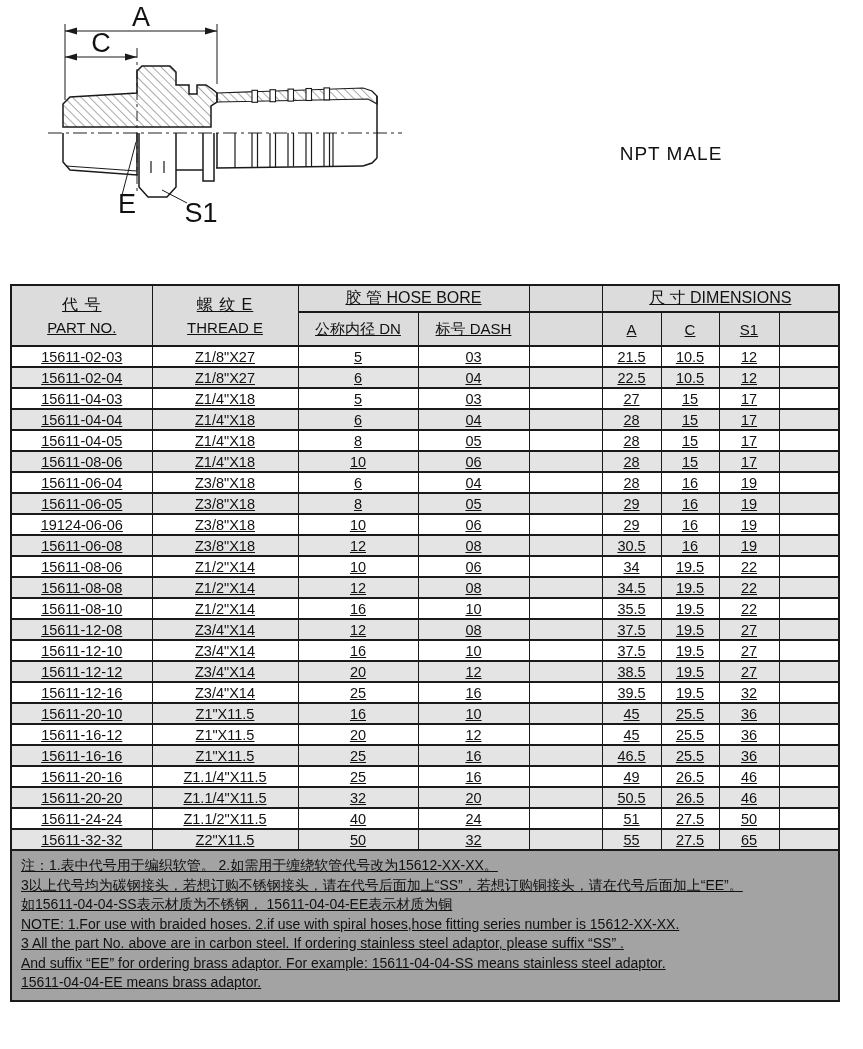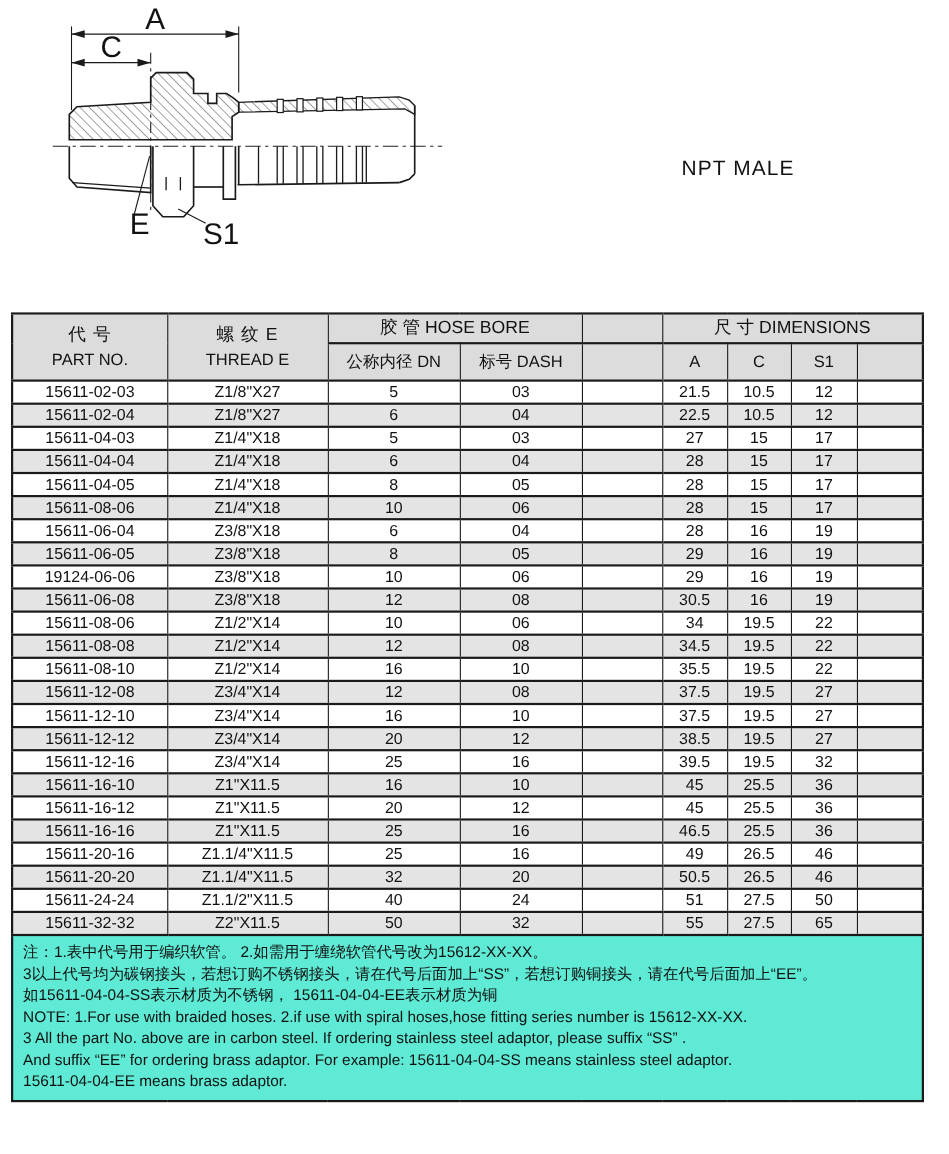--- a/index.html
+++ b/index.html
@@ -13,33 +13,33 @@
   .part-number { position:absolute; left:551px; top:58px; width:240px; text-align:center;
                  font-size:31px; font-weight:bold; letter-spacing:1px; }
   .name-cn { position:absolute; left:551px; top:117px; width:240px; text-align:center;
              font-size:18px; letter-spacing:2px; }
   .name-en { position:absolute; left:551px; top:143px; width:240px; text-align:center;
              font-size:19px; letter-spacing:1px; }
 
   
   table.spec { position:absolute; left:10px; top:284px; width:828px;
                border-collapse:collapse; table-layout:fixed;
-               border:2.5px solid var(--border-c,#1a1a1a); }
+               border:2.5px solid var(--border-c,#1a1a1a);text-decoration:underline; }
   .spec th, .spec td { border:1.5px solid var(--border-c,#1a1a1a);
                        border-top-width:2px; border-bottom-width:2px;
                        text-align:center; vertical-align:middle;
                        white-space:nowrap; overflow:hidden; }
   .spec thead th { background:var(--header-bg,#dcdcdc); font-weight:normal; }
   .spec thead tr.h1 th { height:27px; font-size:16px; }
   .spec thead tr.h2 th { height:34px; font-size:15px; }
   .spec thead th .cn { font-size:16px; line-height:24px; letter-spacing:1px; }
   .spec thead th .en { font-size:15px; line-height:22px; letter-spacing:0; }
   .spec tbody td { height:21px; font-size:14.5px; background:#fff; }
   .spec tbody tr:nth-child(even) td { background:var(--stripe-bg,#e4e4e4); }
-  .spec tfoot td.notes { text-align:left; vertical-align:top; background:#5eead4;
+  .spec tfoot td.notes { text-align:left; vertical-align:top; background:#a3a3a3;
                          padding:5px 9px 7px 9px; font-size:14px; line-height:19.5px; }
   .spec tfoot td.notes div { white-space:nowrap; }
 </style>
 </head>
 <body>
 
 <div id="page">
 
   <div class="drawing">
     <svg viewBox="0 0 430 240" width="430" height="240">
@@ -341,21 +341,21 @@
           <td>Z3/4"X14</td>
           <td>25</td>
           <td>16</td>
           <td></td>
           <td>39.5</td>
           <td>19.5</td>
           <td>32</td>
           <td></td>
         </tr>
         <tr>
-          <td>15611-16-10</td>
+          <td>15611-20-10</td>
           <td>Z1"X11.5</td>
           <td>16</td>
           <td>10</td>
           <td></td>
           <td>45</td>
           <td>25.5</td>
           <td>36</td>
           <td></td>
         </tr>
         <tr>

